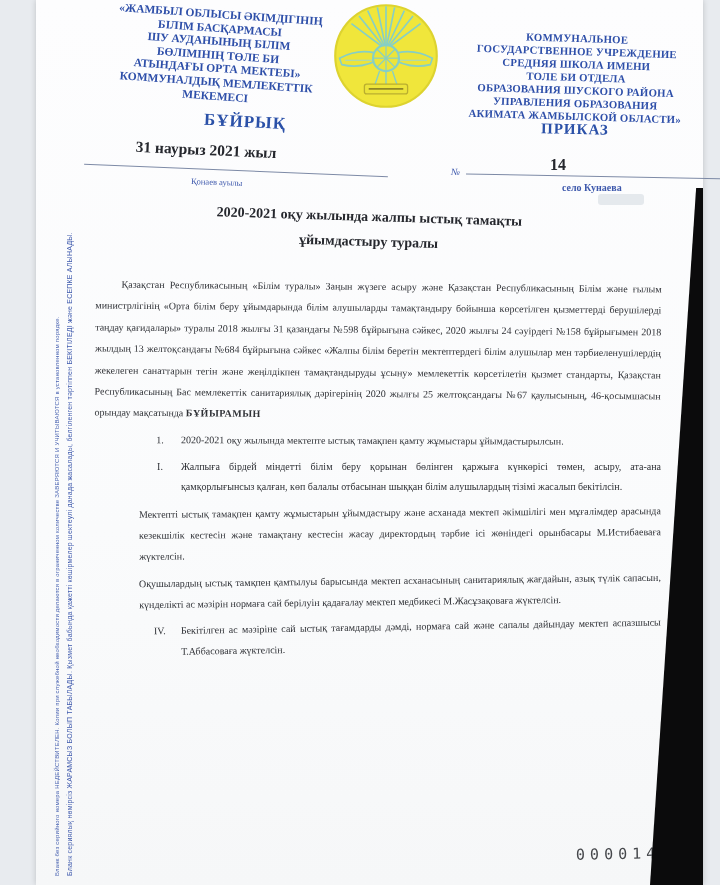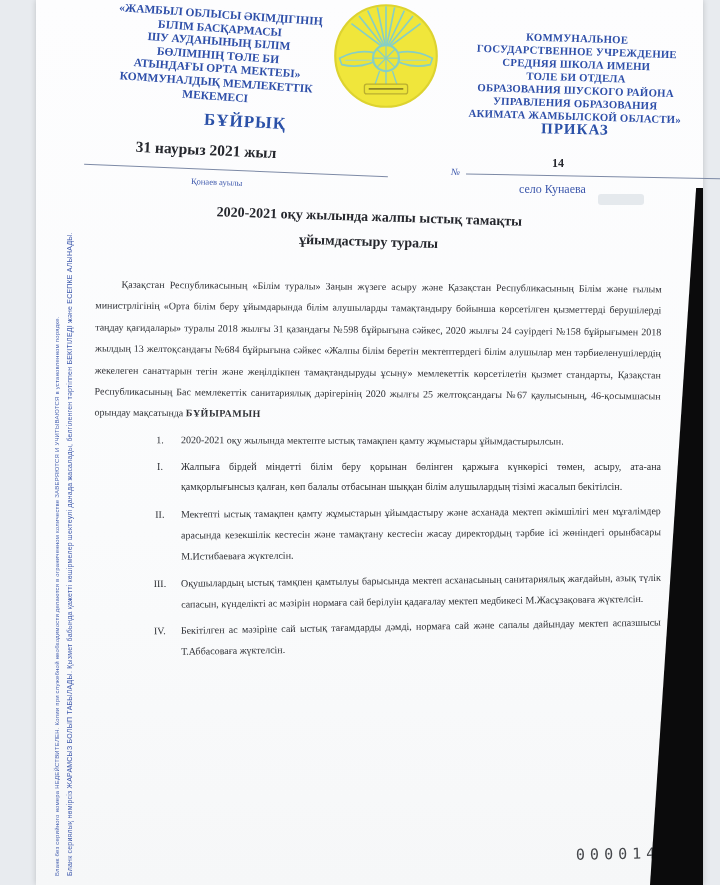--- a/index.html
+++ b/index.html
@@ -44,29 +44,29 @@
     position:absolute;text-align:center;color:#2b51a8;font-weight:bold;letter-spacing:1px;
   }
   .order-word.kk{left:109px;top:112px;width:200px;font-size:17px;transform:rotate(3deg);}
   .order-word.ru{left:439px;top:121px;width:200px;font-size:15px;transform:rotate(1.2deg);}
   .date-left{
     position:absolute;left:55px;top:141px;width:230px;text-align:center;
     color:#26282e;font-weight:bold;font-size:15.5px;transform:rotate(2.6deg);
   }
   .num-value{
     position:absolute;left:462px;top:156px;width:120px;text-align:center;
-    color:#26282e;font-weight:bold;font-size:12px;
+    color:#26282e;font-weight:bold;font-size:16px;
   }
   .rule{position:absolute;border-top:1.2px solid #7d8aa6;}
   .rule.left{left:48px;top:170px;width:304px;transform:rotate(2.4deg);}
   .rule.right{left:430px;top:176px;width:268px;transform:rotate(1.1deg);}
   .num-sign{position:absolute;left:415px;top:167px;color:#3d58ac;font-size:9.5px;font-style:italic;}
   .place{position:absolute;color:#3d58ac;font-size:8.5px;}
   .place.kk{left:155px;top:177px;transform:rotate(2deg);}
-  .place.ru{left:483px;top:182px;font-size:12px;}
+  .place.ru{left:526px;top:182px;font-size:10px;font-weight:bold;}
   .doc-title{
     position:absolute;left:118px;top:204px;width:430px;
     text-align:center;white-space:pre-line;
     color:#26282e;font-weight:bold;font-size:14px;line-height:25px;
     transform:rotate(1.8deg);
   }
   .body-col{
     position:absolute;left:59px;top:276px;width:566px;
     color:#2f3136;font-size:10px;
   }
@@ -171,25 +171,23 @@
       <div class="items">
         <div class="item">
           <span class="num">1.</span>
           <div class="txt">2020-2021  оқу жылында мектепте ыстық тамақпен қамту жұмыстары ұйымдастырылсын.</div>
         </div>
         <div class="item">
           <span class="num">I.</span>
           <div class="txt">Жалпыға бірдей міндетті білім беру қорынан бөлінген қаржыға күнкөрісі  төмен,  асыру, ата-ана қамқорлығынсыз қалған, көп балалы отбасынан шыққан білім алушылардың тізімі жасалып бекітілсін.</div>
         </div>
         <div class="item">
-          <span class="num">II.</span>
           <div class="txt">Мектепті ыстық тамақпен қамту жұмыстарын  ұйымдастыру және асханада мектеп әкімшілігі мен мұғалімдер арасында кезекшілік кестесін және тамақтану кестесін жасау директордың тәрбие ісі жөніндегі орынбасары М.Истибаеваға жүктелсін.</div>
         </div>
         <div class="item">
-          <span class="num">III.</span>
           <div class="txt">Оқушылардың ыстық тамқпен қамтылуы барысында мектеп асханасының санитариялық жағдайын, азық түлік сапасын, күнделікті ас мәзірін нормаға сай берілуін қадағалау мектеп медбикесі М.Жасұзақоваға жүктелсін.</div>
         </div>
         <div class="item">
           <span class="num">IV.</span>
           <div class="txt">Бекітілген ас мәзіріне сай ыстық тағамдарды дәмді, нормаға сай және сапалы дайындау мектеп аспазшысы Т.Аббасоваға жүктелсін.</div>
         </div>
       </div>
     </div>
 
     <div class="stamp-number">000014</div>

